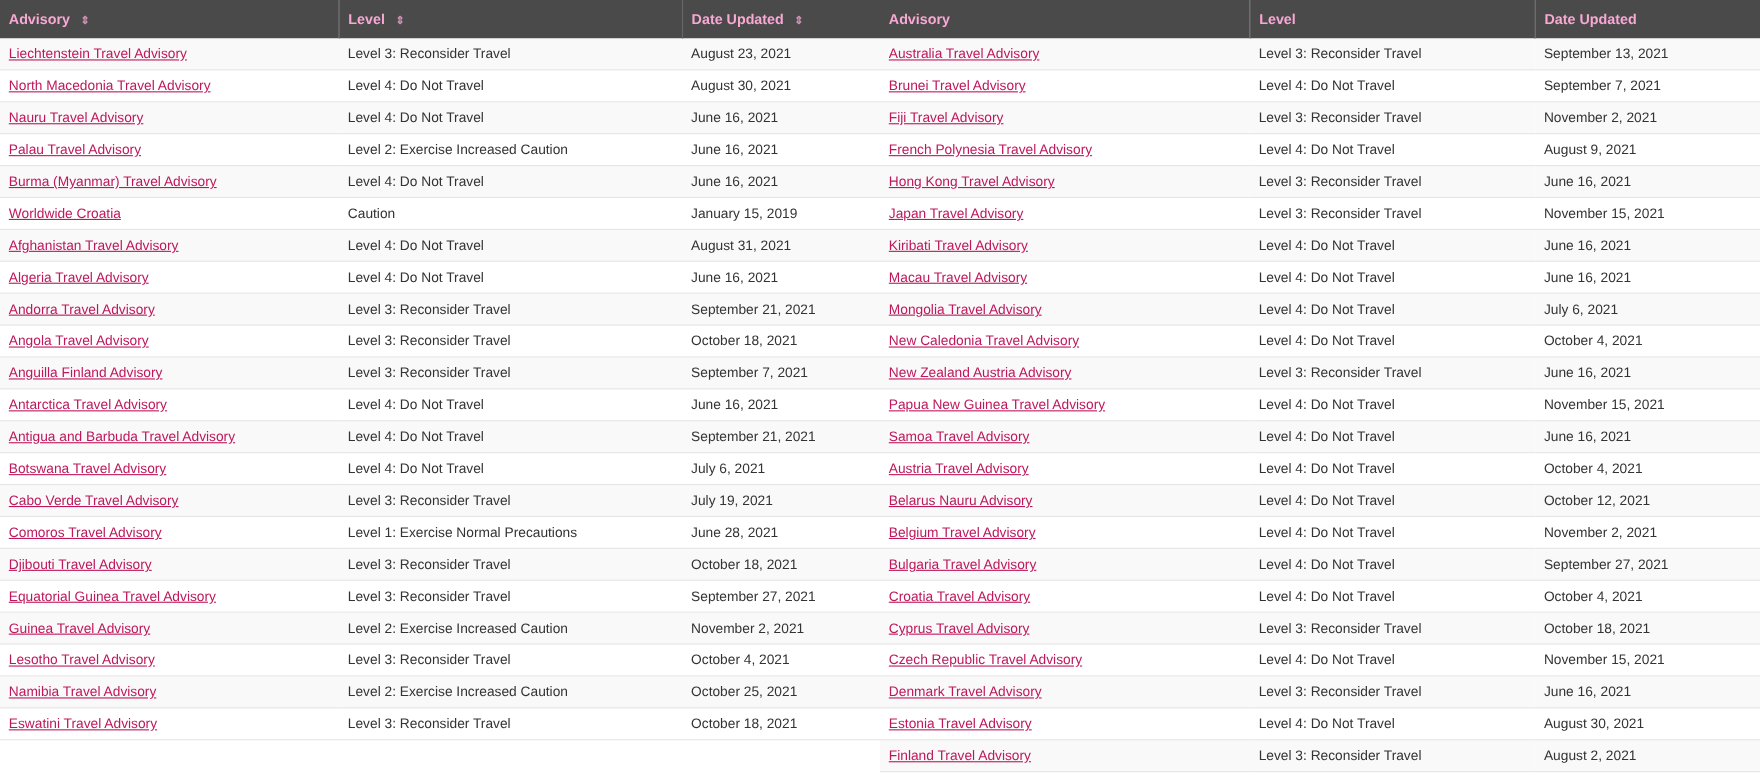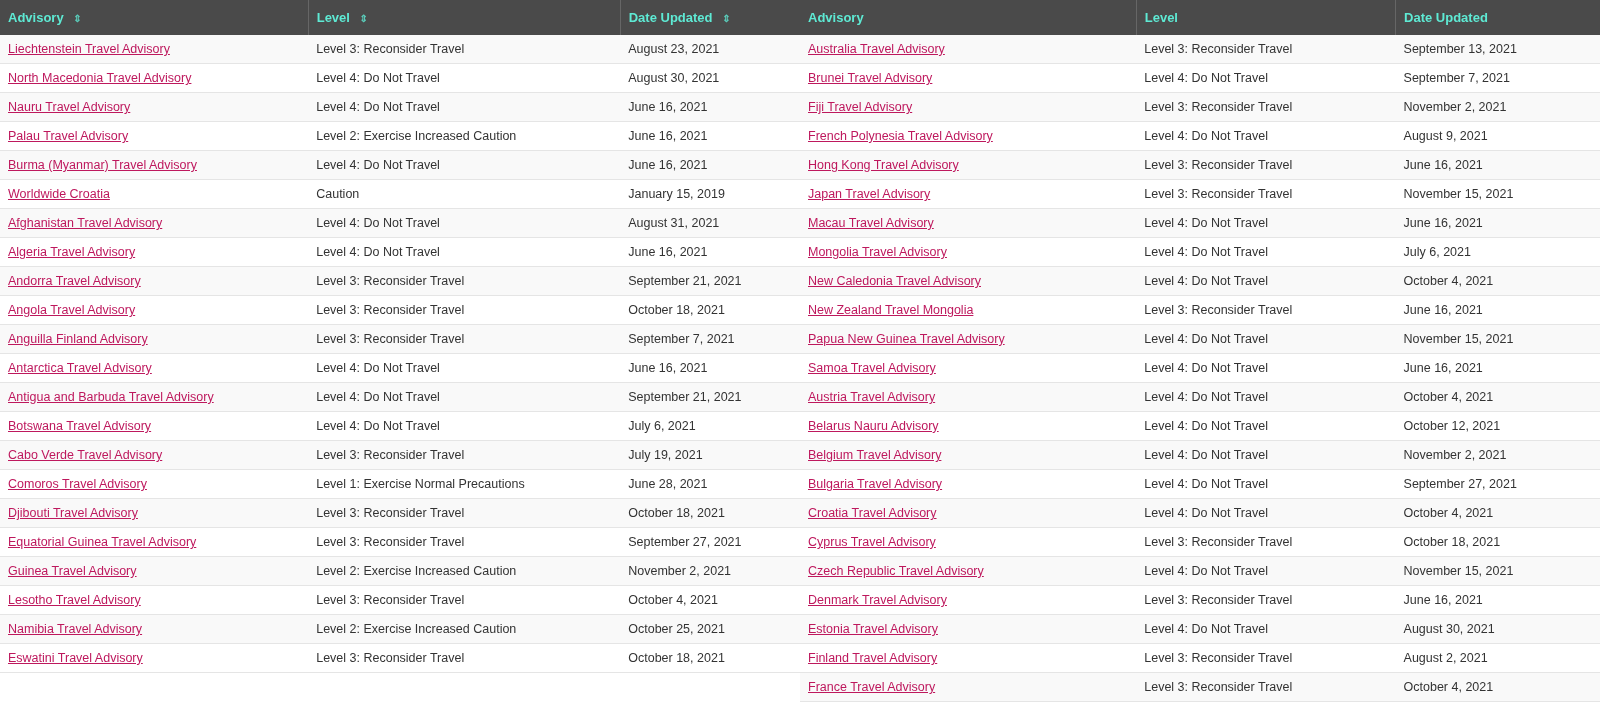--- a/index.html
+++ b/index.html
@@ -15,21 +15,21 @@
     }
     .table-section {
       flex: 1;
     }
     table {
       width: 100%;
       border-collapse: collapse;
     }
     thead tr {
       background: #4a4a4a;
-      color: #5eead4;
+      color: #f9a8d4;
     }
     thead th {
       padding: 10px 8px;
       text-align: left;
       font-size: 13px;
       font-weight: bold;
       white-space: nowrap;
       border-right: 1px solid #666;
     }
     thead th:last-child {
@@ -294,20 +294,27 @@
     </tr>
           <tr>
       <td>
         <a href="#">Japan Travel Advisory</a>
       </td>
       <td>Level 3: Reconsider Travel</td>
       <td>November 15, 2021</td>
     </tr>
           <tr>
       <td>
+        <a href="#">Kiribati Travel Advisory</a>
+      </td>
+      <td>Level 4: Do Not Travel</td>
+      <td>June 16, 2021</td>
+    </tr>
+          <tr>
+      <td>
         <a href="#">Macau Travel Advisory</a>
       </td>
       <td>Level 4: Do Not Travel</td>
       <td>June 16, 2021</td>
     </tr>
           <tr>
       <td>
         <a href="#">Mongolia Travel Advisory</a>
       </td>
       <td>Level 4: Do Not Travel</td>
@@ -315,21 +322,21 @@
     </tr>
           <tr>
       <td>
         <a href="#">New Caledonia Travel Advisory</a>
       </td>
       <td>Level 4: Do Not Travel</td>
       <td>October 4, 2021</td>
     </tr>
           <tr>
       <td>
-        <a href="#">New Zealand Travel Mongolia</a>
+        <a href="#">New Zealand Austria Advisory</a>
       </td>
       <td>Level 3: Reconsider Travel</td>
       <td>June 16, 2021</td>
     </tr>
           <tr>
       <td>
         <a href="#">Papua New Guinea Travel Advisory</a>
       </td>
       <td>Level 4: Do Not Travel</td>
       <td>November 15, 2021</td>

